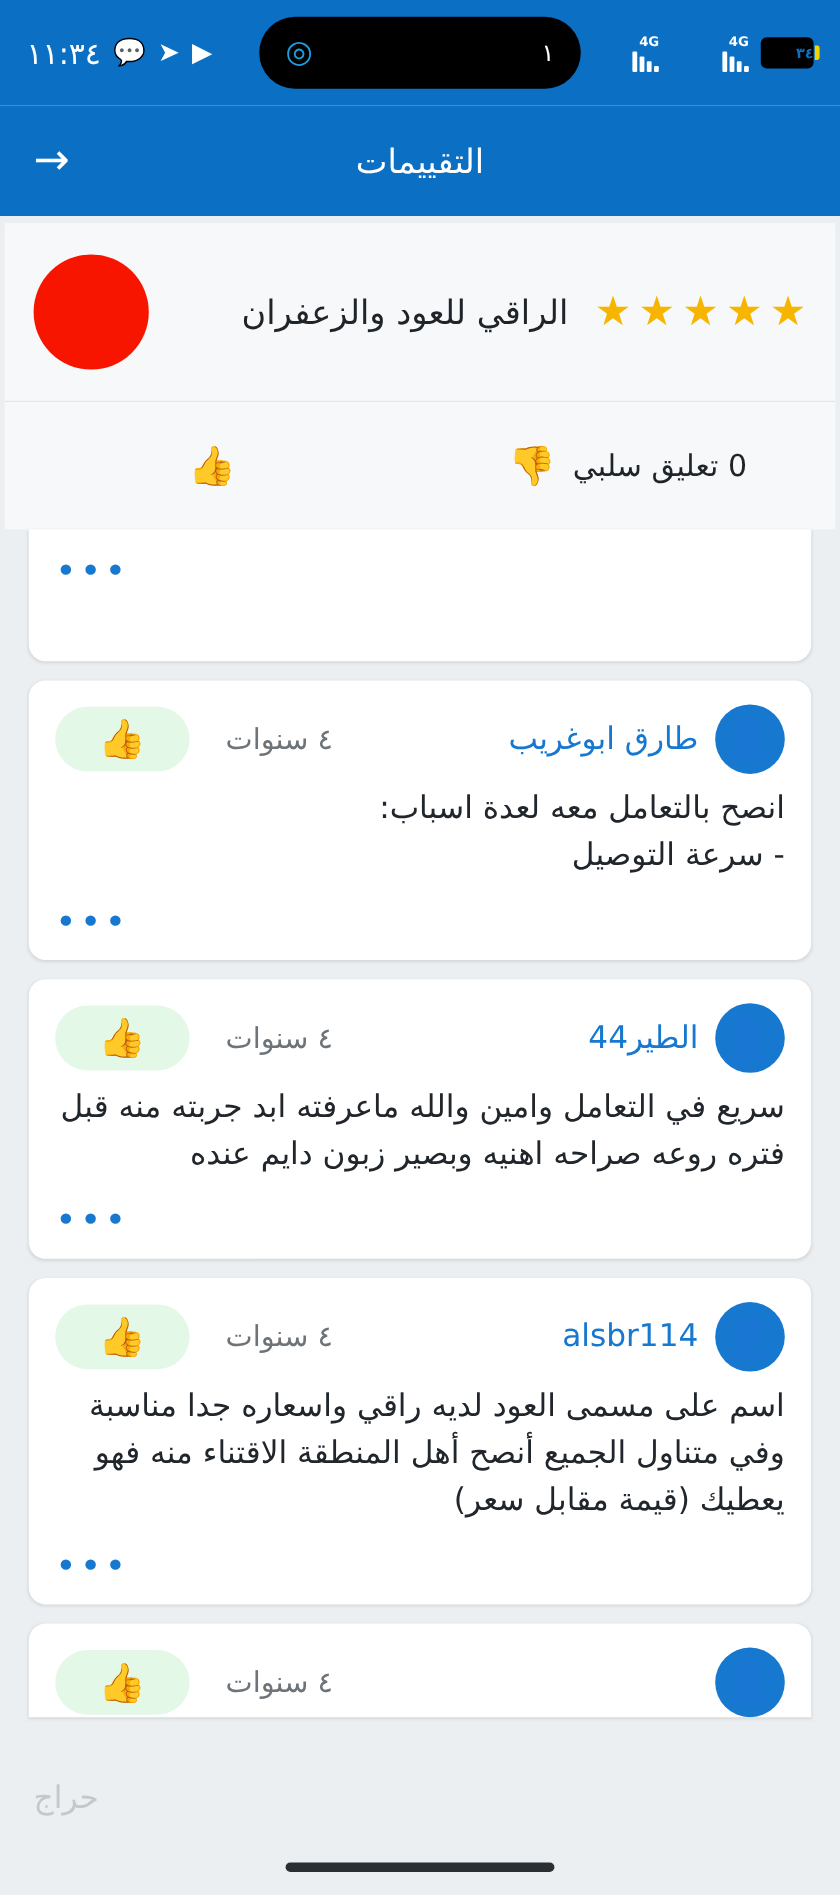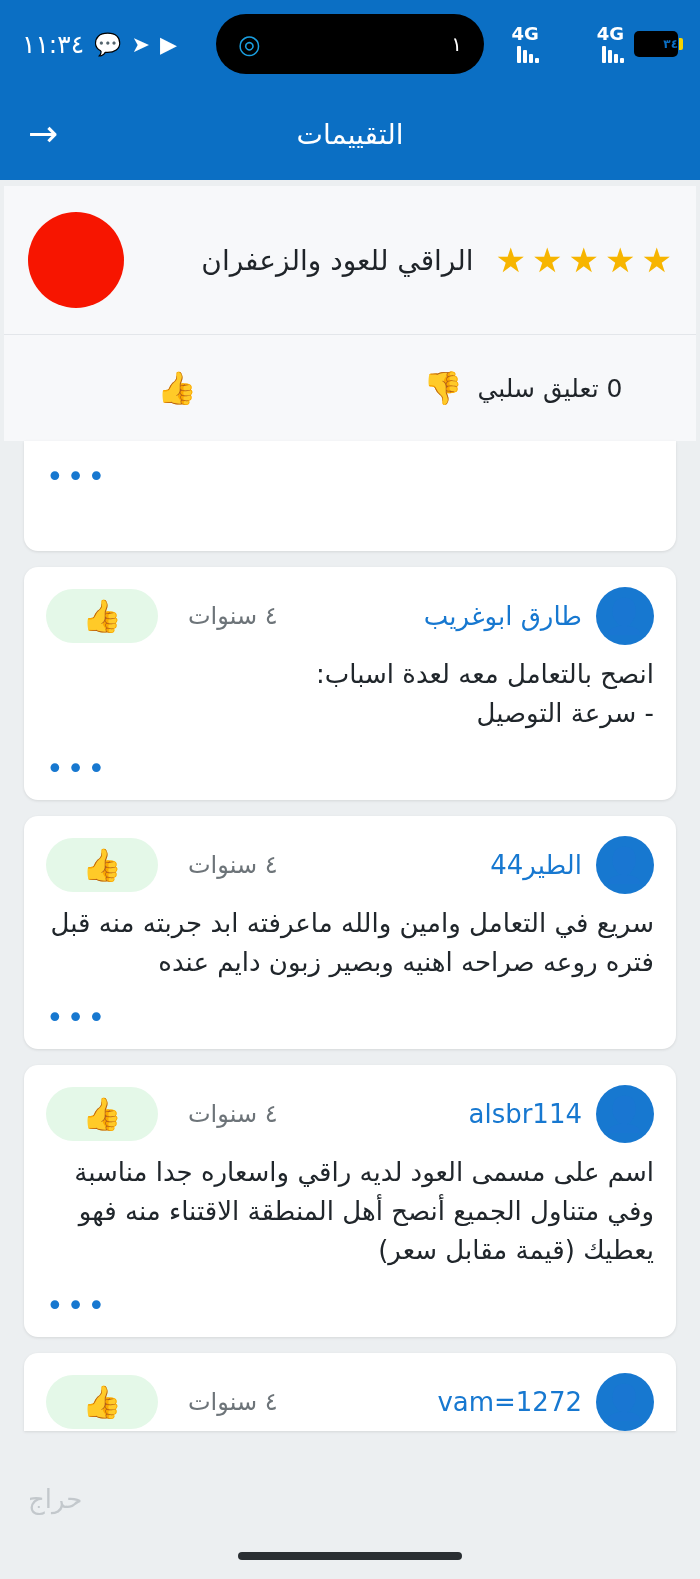--- a/index.html
+++ b/index.html
@@ -62,21 +62,21 @@
   }
   .battery-chip .num { font-size: 12px; color: #0b6fc4; font-weight: bold; }
   .battery-chip:after {
     content: ""; position: absolute; right: -5px; top: 7px;
     width: 4px; height: 12px; background: #f5d300; border-radius: 0 2px 2px 0;
   }
   .net {
     display: flex; flex-direction: column; align-items: flex-start;
     line-height: 1;
   }
-  .net .g { font-size: 18px; font-weight: bold; margin-left: 48px; }
+  .net .g { font-size: 11px; font-weight: bold; margin-left: 48px; }
   .bars { display: flex; align-items: flex-end; gap: 2px; height: 18px; margin-top: 2px;}
   .bars i { display: block; width: 4px; background: #fff; border-radius: 1px; }
   .bars i:nth-child(1){height:5px}
   .bars i:nth-child(2){height:9px}
   .bars i:nth-child(3){height:13px}
   .bars i:nth-child(4){height:17px}
   .wifi { font-size: 26px; line-height: 1; }
   .time { font-size: 25px; letter-spacing: .5px; }
   .sb-icon { font-size: 22px; }
 
@@ -359,21 +359,20 @@
           <span class="g">👍</span>
         </span>
       </div>
       <div class="r-body">اسم على مسمى العود لديه راقي واسعاره جدا مناسبة وفي متناول الجميع أنصح أهل المنطقة الاقتناء منه فهو يعطيك (قيمة مقابل سعر)</div>
       <div class="r-more">•••</div>
     </div>
 
     <div class="review partial-bottom">
       <div class="r-head">
         <div class="avatar-blue">👤</div>
-        <span class="user">vam=1272</span>
         <span class="time-ago">٤ سنوات</span>
         <span class="badge-up">
           <span class="g">👍</span>
         </span>
       </div>
     </div>
 
   </div>
 
   <div class="watermark">حراج</div>

